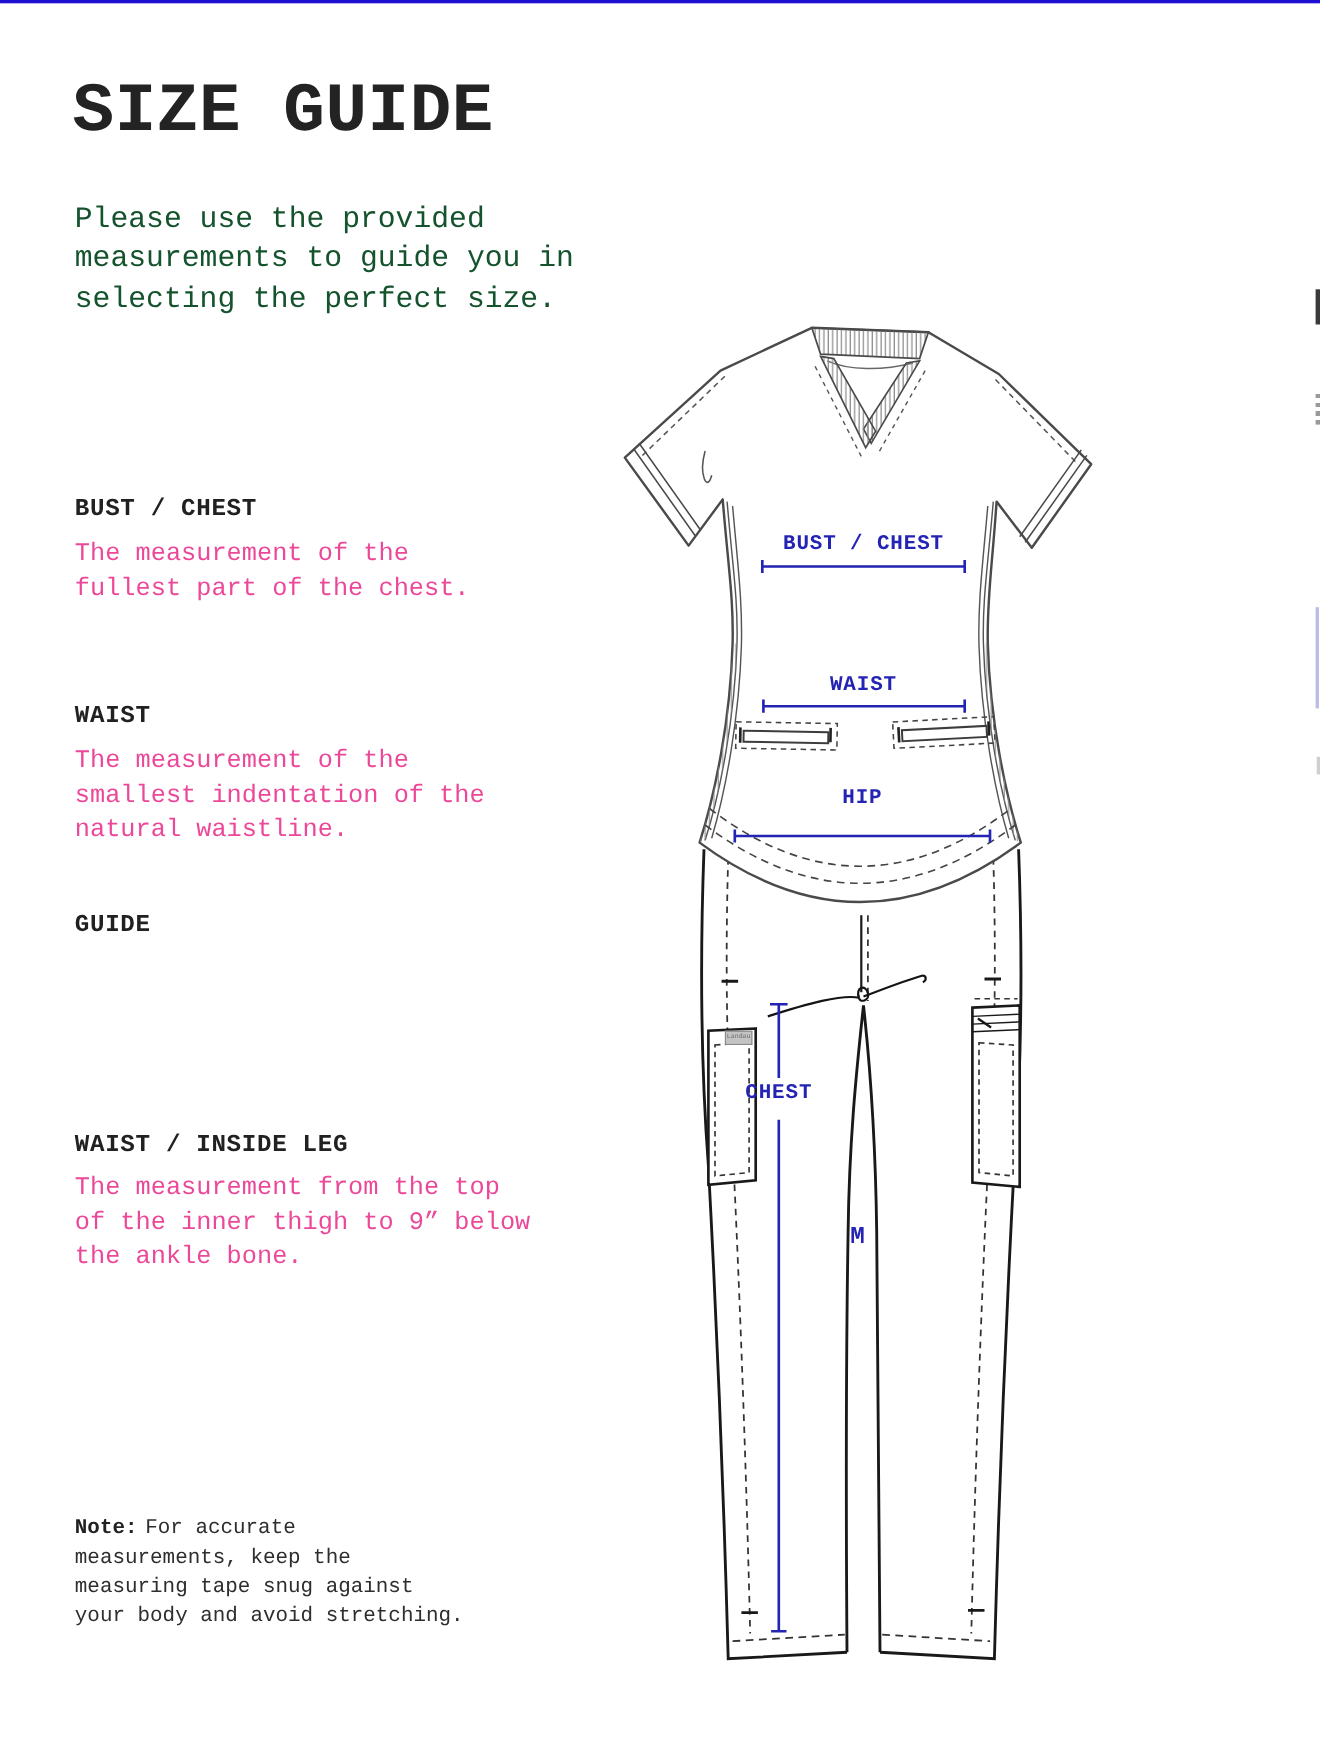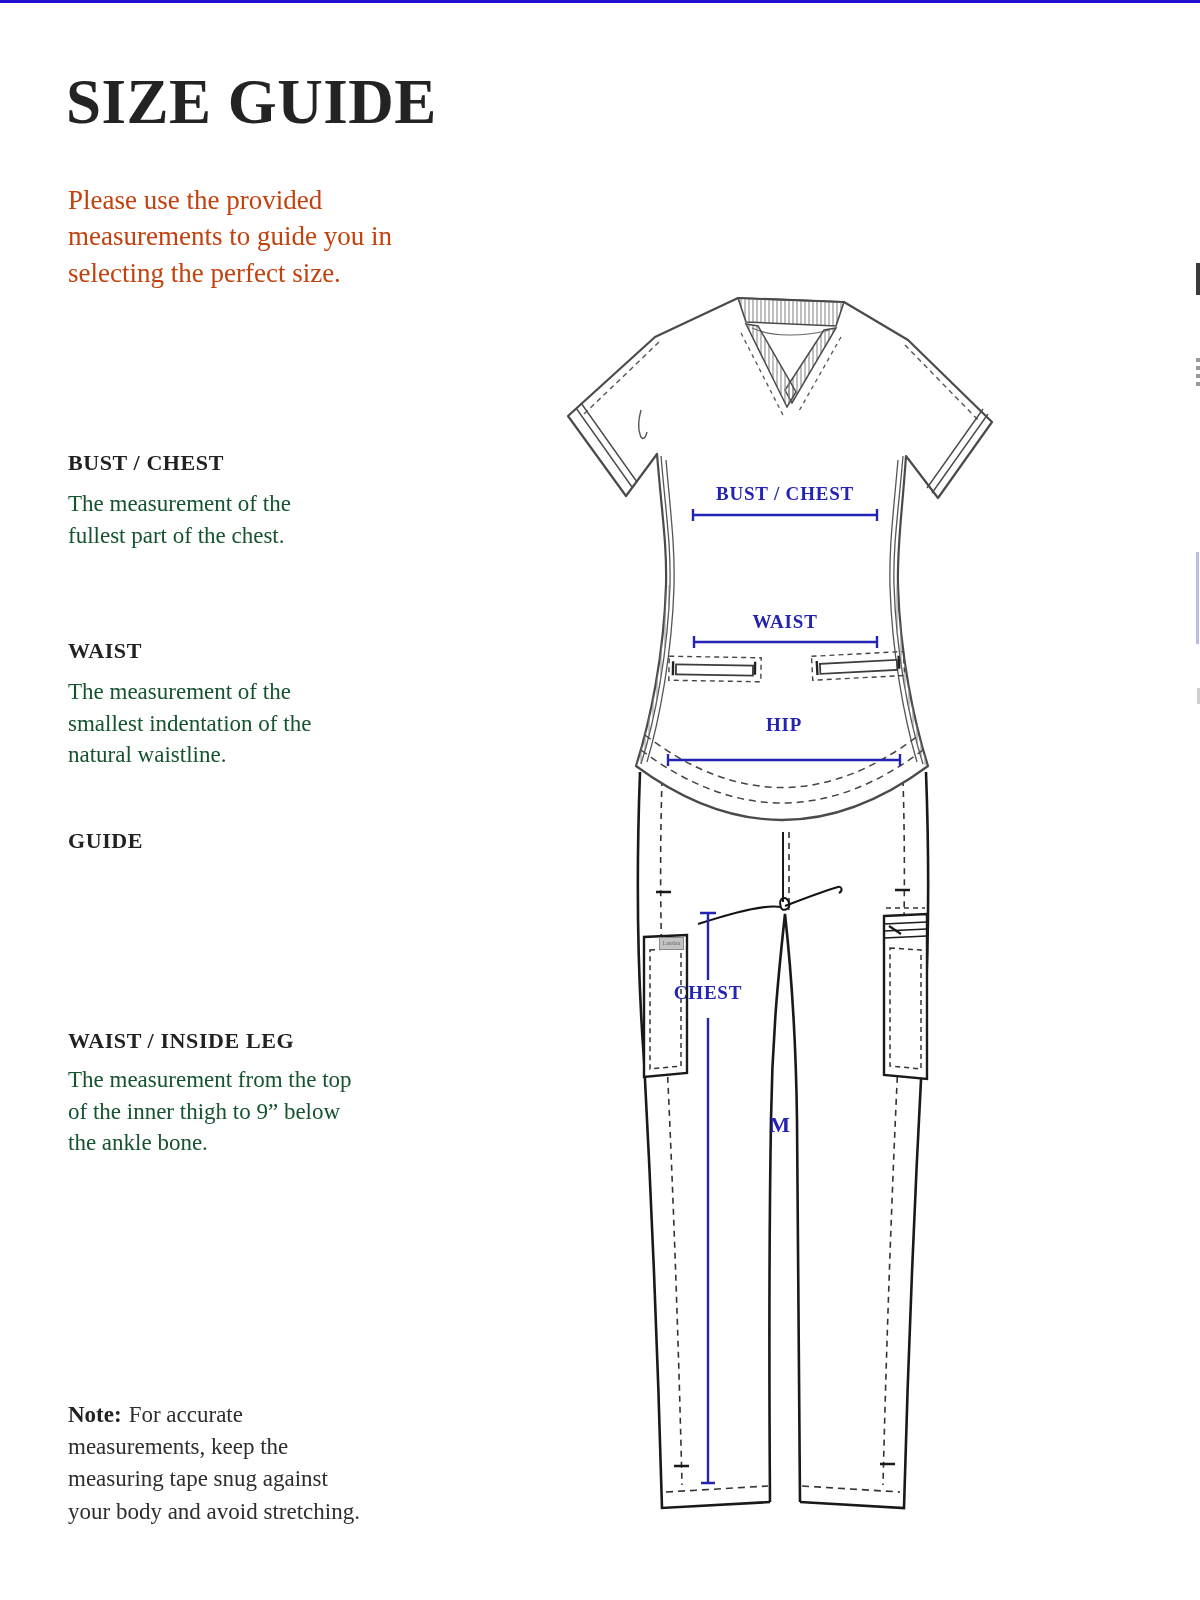--- a/index.html
+++ b/index.html
@@ -1,30 +1,30 @@
 <!DOCTYPE html>
 <html><head>
 <meta charset="utf-8">
 <style>
   html,body{margin:0;padding:0;background:#fff;}
   .page{position:relative;width:1200px;height:1600px;background:#ffffff;overflow:hidden;
-        font-family:Liberation Serif, serif;color:#2b2b2b;}
+        font-family:Liberation Mono, monospace;color:#2b2b2b;}
   .top-line{position:absolute;top:0;left:0;width:1200px;height:3px;background:#1e0fd2;}
 
   
   .title{position:absolute;left:66px;top:66px;font-size:63px;font-weight:800;
          letter-spacing:.5px;color:#232323;white-space:pre-line;}
   .intro{position:absolute;left:68px;top:182px;font-size:27px;line-height:1.35;
-         color:#c2410c;white-space:pre-line;}
+         color:#14532d;white-space:pre-line;}
   .sec-heading{position:absolute;left:68px;font-size:22px;font-weight:700;
          letter-spacing:.6px;color:#212121;}
   .sec-body{position:absolute;left:68px;font-size:23px;line-height:1.38;
-         color:#14532d;white-space:pre-line;}
-  .note{position:absolute;left:68px;top:1376px;font-size:23px;line-height:1.4;
-        color:#2e2e2e;white-space:pre-line;margin-top:23px;}
+         color:#ec4899;white-space:pre-line;}
+  .note{position:absolute;left:68px;top:1376px;font-size:19px;line-height:1.4;
+        color:#2e2e2e;white-space:pre-line;}
   .note .lbl{font-weight:700;margin-right:7px;color:#222;}
 
   
   .illustration{position:absolute;left:540px;top:280px;width:480px;height:1240px;}
   .illustration svg{position:absolute;left:0;top:0;}
   .meas-label{position:absolute;font-size:19px;font-weight:700;color:#2323b4;
               letter-spacing:.8px;text-align:center;}
   .lbl-bust{left:145px;top:203px;width:200px;}
   .lbl-waist{left:145px;top:331px;width:200px;}
   .lbl-hip{left:144px;top:434px;width:200px;}

